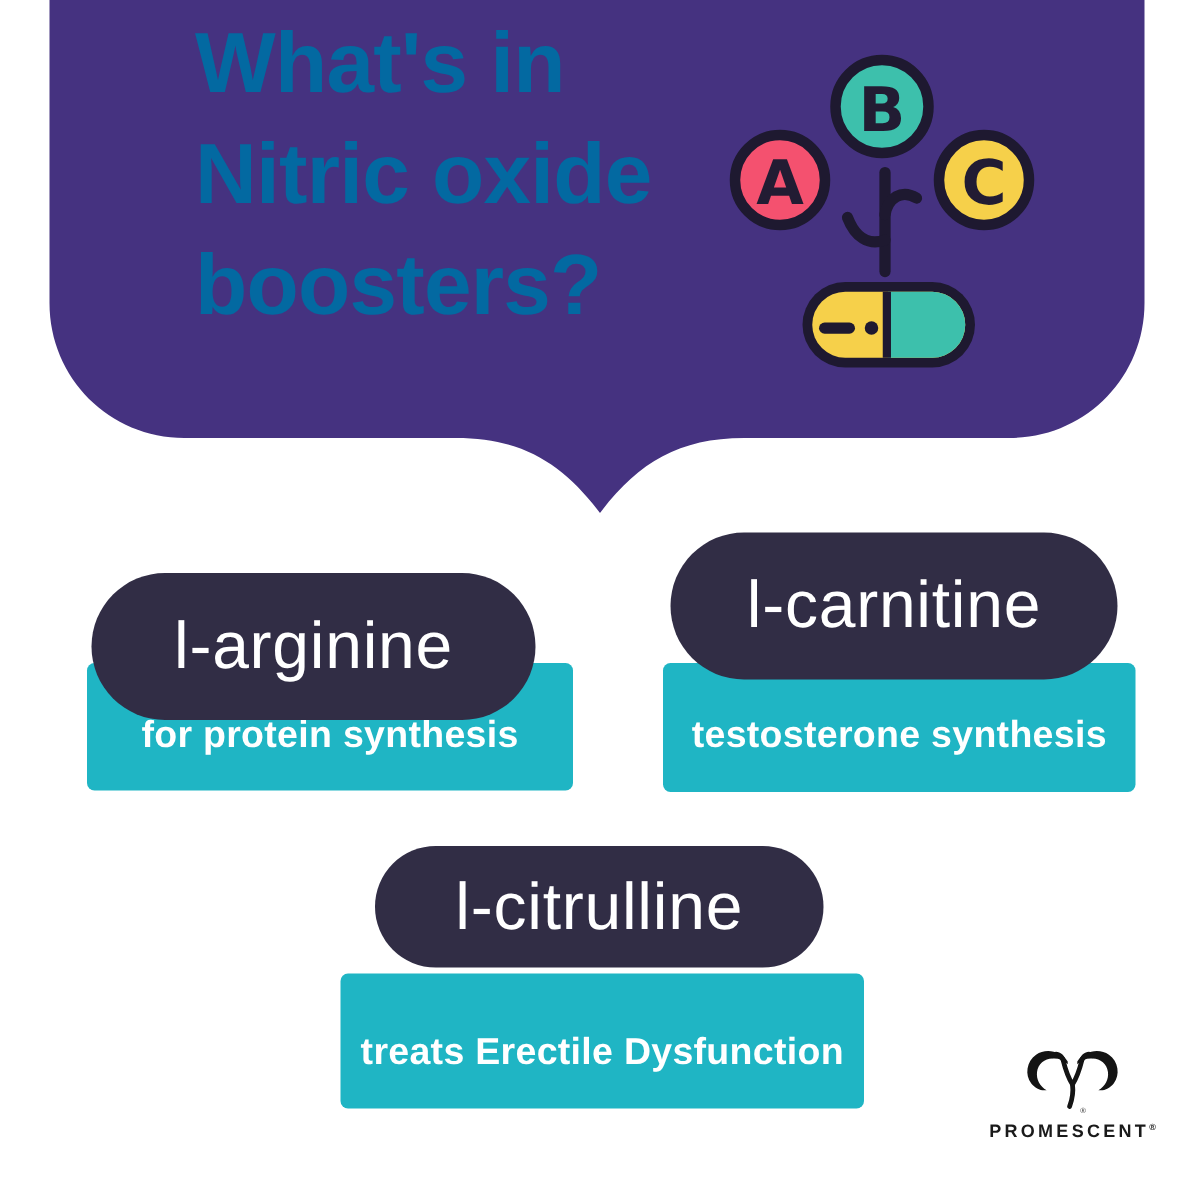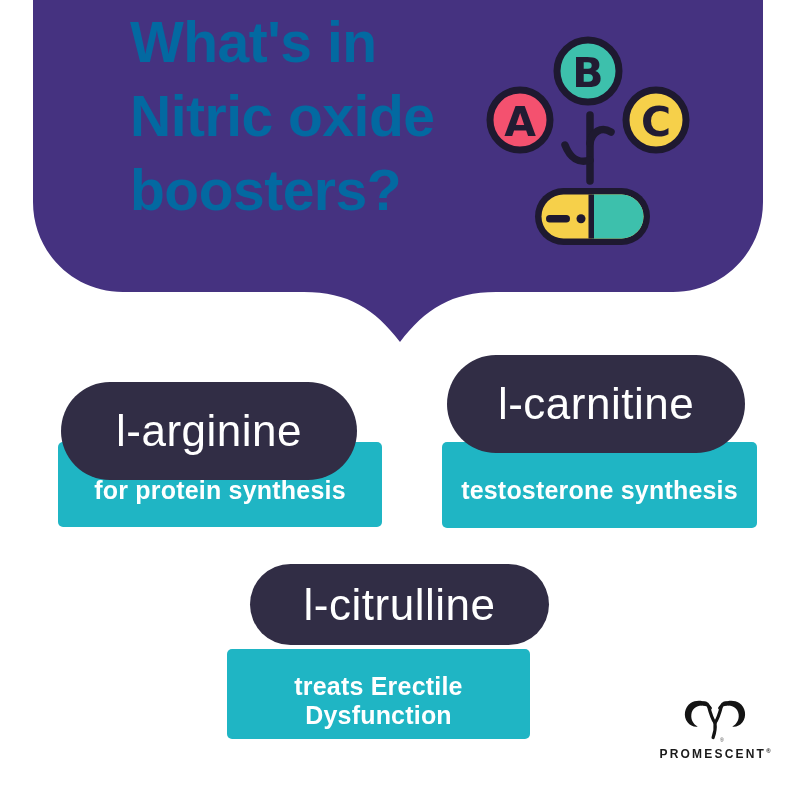--- a/index.html
+++ b/index.html
@@ -34,21 +34,21 @@
     background:#312d45;border-radius:50px;
     display:flex;align-items:center;justify-content:center;
   }
   .pill-text{
     color:#ffffff;font-size:44px;font-weight:400;letter-spacing:0.5px;
   }
   #card1-desc{left:58px;top:442px;width:324px;height:85px;padding-top:11px;box-sizing:content-box;height:74px;}
   #card1-pill{left:61px;top:355px;width:296px;height:98px;margin-top:27px;}
   #card2-desc{left:442px;top:442px;width:315px;height:75px;padding-top:11px;}
   #card2-pill{left:447px;top:355px;width:298px;height:98px;}
-  #card3-desc{left:227px;top:649px;width:303px;height:76px;padding-top:14px;}
+  #card3-desc{left:227px;top:649px;width:349px;height:76px;padding-top:14px;}
   #card3-pill{left:250px;top:564px;width:299px;height:81px;}
   
   #brand{
     left:648px;top:698px;width:134px;height:78px;
     display:flex;flex-direction:column;align-items:center;
   }
   #brand-name{
     margin-top:3px;color:#1a1a1a;font-size:12px;font-weight:bold;
     letter-spacing:2.2px;white-space:nowrap;
   }

